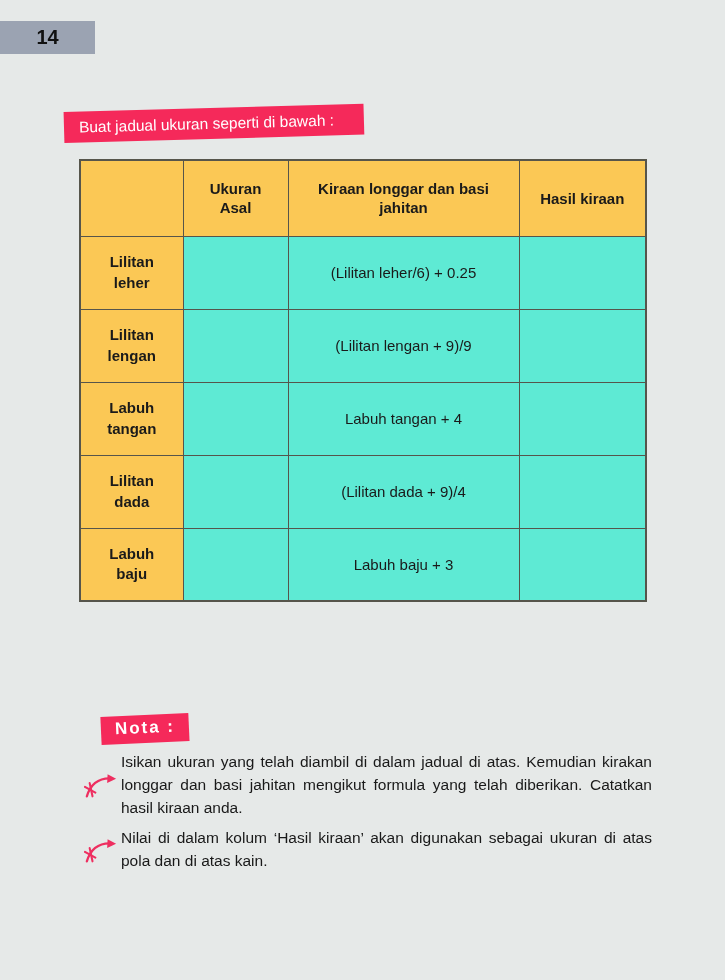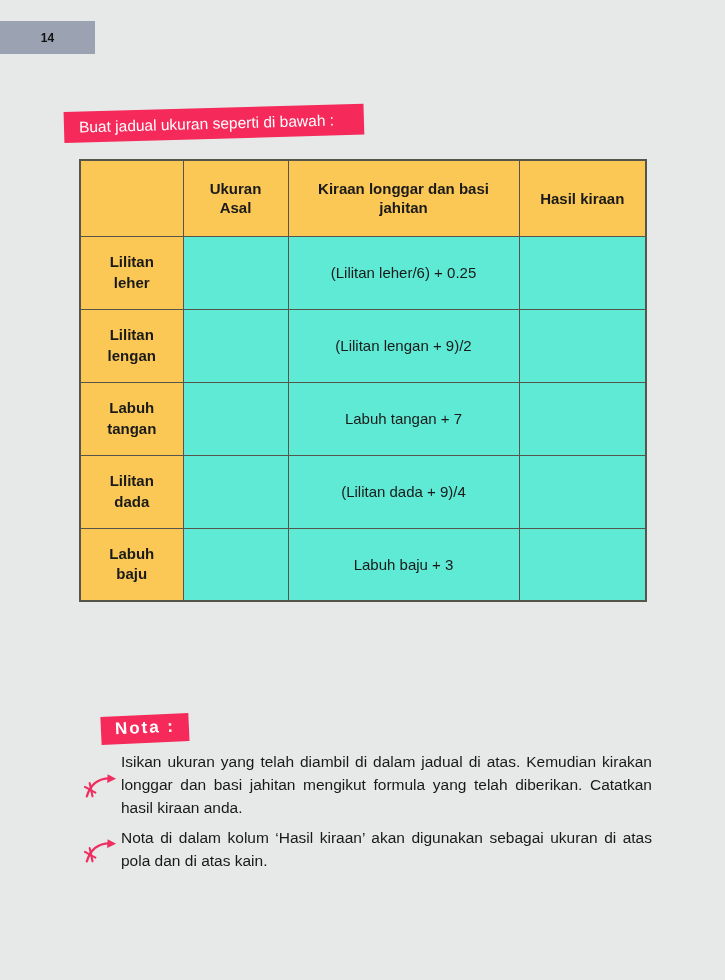--- a/index.html
+++ b/index.html
@@ -11,21 +11,21 @@
     color:#1a1a1a;
     -webkit-font-smoothing:antialiased;
   }
   .page{position:absolute;inset:0;overflow:hidden;}
 
   
   .page-num{
     position:absolute;left:0;top:21px;width:95px;height:33px;
     background:#9ba3b2;
     display:flex;align-items:center;justify-content:center;
-    font-weight:bold;font-size:12px;color:#111;
+    font-weight:bold;font-size:20px;color:#111;
   }
 
   
   .banner{
     position:absolute;left:64px;top:112px;width:300px;height:31px;
     background:#f5295a;
     color:#fff;font-size:15.5px;
     display:flex;align-items:center;
     padding-left:15px;box-sizing:border-box;
     transform:rotate(-1.6deg);
@@ -105,28 +105,28 @@
         <td class="rowlabel">Lilitan
 leher</td>
         <td class="cream"></td>
         <td class="cream">(Lilitan leher/6) + 0.25</td>
         <td class="cream"></td>
       </tr>
       <tr>
         <td class="rowlabel">Lilitan
 lengan</td>
         <td class="cream"></td>
-        <td class="cream">(Lilitan lengan + 9)/2</td>
+        <td class="cream">(Lilitan lengan + 9)/9</td>
         <td class="cream"></td>
       </tr>
       <tr>
         <td class="rowlabel">Labuh
 tangan</td>
         <td class="cream"></td>
-        <td class="cream">Labuh tangan + 7</td>
+        <td class="cream">Labuh tangan + 4</td>
         <td class="cream"></td>
       </tr>
       <tr>
         <td class="rowlabel">Lilitan
 dada</td>
         <td class="cream"></td>
         <td class="cream">(Lilitan dada + 9)/4</td>
         <td class="cream"></td>
       </tr>
       <tr>
@@ -155,18 +155,18 @@
       <div class="note-text">Isikan ukuran yang telah diambil di dalam jadual di atas. Kemudian kirakan longgar dan basi jahitan mengikut formula yang telah diberikan. Catatkan hasil kiraan anda.</div>
     </div>
 
     <div class="note-item">
       <svg class="note-arrow" viewBox="0 0 36 30">
         <path d="M3 27 C7 14 15 8 27 8" fill="none" stroke="#ee2f60" stroke-width="2.4" stroke-linecap="round"></path>
         <path d="M25 3.5 L34 8.5 L24.5 12.8 Z" fill="#ee2f60"></path>
         <path d="M1 17 L12 23" fill="none" stroke="#ee2f60" stroke-width="2.2" stroke-linecap="round"></path>
         <path d="M6 13 L9 27" fill="none" stroke="#ee2f60" stroke-width="2.2" stroke-linecap="round"></path>
       </svg>
-      <div class="note-text">Nota di dalam kolum ‘Hasil kiraan’ akan digunakan sebagai ukuran di atas pola dan di atas kain.</div>
+      <div class="note-text">Nilai di dalam kolum ‘Hasil kiraan’ akan digunakan sebagai ukuran di atas pola dan di atas kain.</div>
     </div>
 
   </div>
 
 </div>
 
 </body></html>

